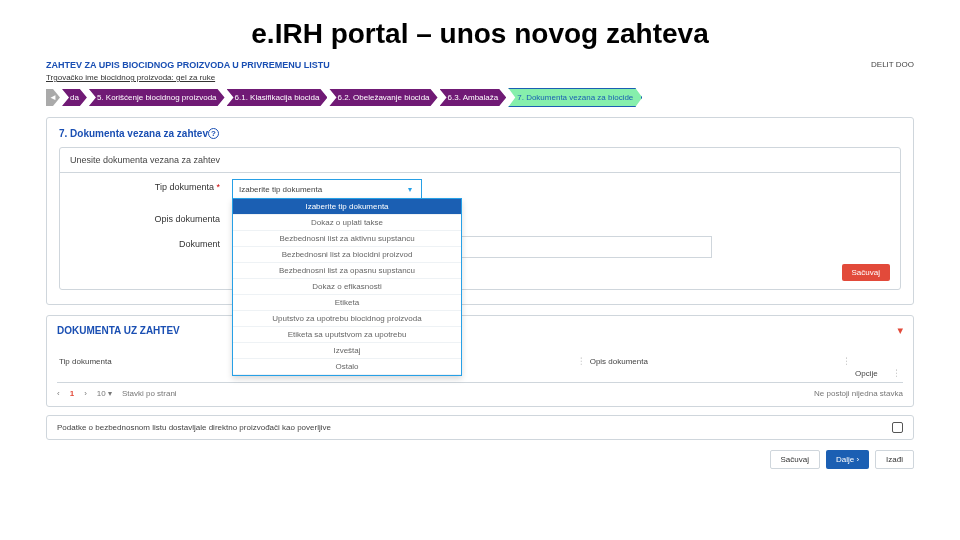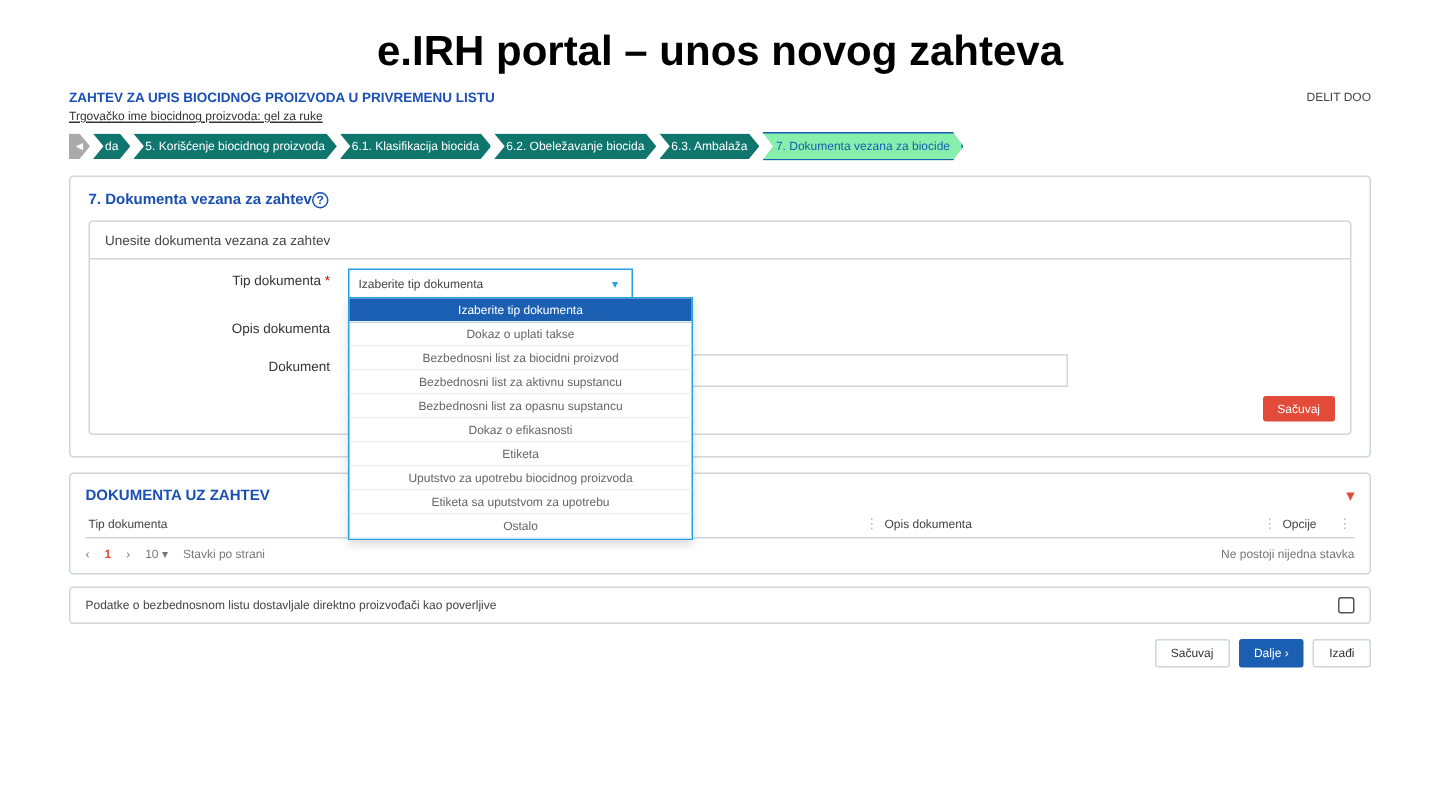--- a/index.html
+++ b/index.html
@@ -4,21 +4,21 @@
 <style>
   * { box-sizing: border-box; margin: 0; padding: 0; }
   html, body { width: 960px; height: 540px; font-family: Arial, Helvetica, sans-serif; background: #fff; }
   .slide { position: relative; width: 960px; height: 540px; padding: 18px 46px 10px; }
   .hdr { font-size: 28px; font-weight: 700; text-align: center; margin-bottom: 10px; }
   .app { font-size: 8px; color: #444; }
   .app-head { display: flex; justify-content: space-between; align-items: flex-start; }
   .app-title { color: #1a4fb3; font-weight: 700; font-size: 9px; }
   .subtitle { color: #333; font-size: 8px; margin-top: 3px; text-decoration: underline; }
   .steps { display: flex; gap: 2px; margin-top: 6px; overflow: hidden; align-items: center; }
-  .step { background: #0f766e; color: #fff; padding: 4px 8px; font-size: 8px; white-space: nowrap; position: relative; clip-path: polygon(0 0, calc(100% - 7px) 0, 100% 50%, calc(100% - 7px) 100%, 0 100%, 7px 50%); }
+  .step { background: #701a75; color: #fff; padding: 4px 8px; font-size: 8px; white-space: nowrap; position: relative; clip-path: polygon(0 0, calc(100% - 7px) 0, 100% 50%, calc(100% - 7px) 100%, 0 100%, 7px 50%); }
   .step.first { clip-path: polygon(0 0, calc(100% - 7px) 0, 100% 50%, calc(100% - 7px) 100%, 0 100%); }
   .step.leadin { background:#aaa; width:14px; padding:4px 0; text-align:center; }
   .step.current { background: #86efac; color: #1b5fb3; border: 1px solid #1b5fb3; }
   .panel { border: 1px solid #cfd6dc; border-radius: 3px; margin-top: 10px; padding: 10px 12px 14px; }
   .panel-title { color: #1a4fb3; font-weight: 700; font-size: 10px; margin-bottom: 8px; display:flex; align-items:center; gap:0;}
   .help-icon { width:11px; height:11px; border:1px solid #1a4fb3; border-radius:50%; display:inline-flex; align-items:center; justify-content:center; font-size:8px; color:#1a4fb3;}
   .inner { border:1px solid #cfd6dc; border-radius:3px; }
   .inner-title { padding:7px 10px; border-bottom:1px solid #cfd6dc; font-size:9px; color:#444; }
   .form-row { display:flex; align-items:flex-start; padding:6px 10px; gap:12px; }
   .lbl { width:150px; text-align:right; font-size:9px; color:#333; padding-top:3px;}
@@ -34,21 +34,21 @@
   .btn { font-size:8px; padding:4px 10px; border-radius:2px; cursor:pointer; display:inline-flex; align-items:center; gap:3px;}
   .btn-red { background:#e24a3a; color:#fff; }
   .btn-white { background:#fff; color:#333; border:1px solid #cfd6dc; }
   .btn-blue { background:#1b5fb3; color:#fff; }
   .table-area { border:1px solid #cfd6dc; border-radius:3px; margin-top:10px; padding:8px 10px; }
   .tbl-head { display:flex; justify-content:space-between; margin-bottom:3px; align-items:center;}
   .tbl-title { color:#1a4fb3; font-weight:700; font-size:10px; }
   .funnel { color:#e24a3a; font-size:11px; }
   .thead { display:flex; border-bottom:1px solid #cfd6dc; font-size:8px; color:#444; }
   .th { flex:1; padding:4px 2px; display:flex; justify-content:space-between; align-items:center;}
-  .th:last-child { flex:0 0 50px; }
+  .th:last-child { flex:0 0 50px;margin-top:24px; }
   .sdots { color:#bbb; font-size:9px; }
   .pgrow { display:flex; justify-content:space-between; align-items:center; font-size:8px; color:#777; padding-top:6px;}
   .pglinks { display:flex; gap:10px; align-items:center;}
   .badge { color:#e24a3a; font-weight:700; }
   .checkboxrow { border:1px solid #cfd6dc; border-radius:3px; margin-top:8px; padding:6px 10px; display:flex; justify-content:space-between; align-items:center;text-align:center;}
   .cbx { width:11px; height:11px; border:1px solid #555; border-radius:2px; }
   .footer { display:flex; justify-content:flex-end; gap:6px; padding:10px 0 0; }
 </style>
 </head>
 <body>
@@ -86,27 +86,28 @@
         <div class="form-row">
           <div class="lbl req">Tip dokumenta</div>
           <div class="val">
             <div class="select">
               <span>Izaberite tip dokumenta</span>
               <span class="caret">▾</span>
             </div>
             <div class="dropdown">
               <div class="opt sel">Izaberite tip dokumenta</div>
               <div class="opt">Dokaz o uplati takse</div>
+              <div class="opt">Bezbednosni list za aktivnu supstancu</div>
               <div class="opt">Bezbednosni list za biocidni proizvod</div>
-              <div class="opt">Bezbednosni list za aktivnu supstancu</div>
               <div class="opt">Bezbednosni list za opasnu supstancu</div>
               <div class="opt">Dokaz o efikasnosti</div>
               <div class="opt">Etiketa</div>
               <div class="opt">Uputstvo za upotrebu biocidnog proizvoda</div>
               <div class="opt">Etiketa sa uputstvom za upotrebu</div>
+              <div class="opt">Izveštaj</div>
               <div class="opt">Ostalo</div>
             </div>
           </div>
         </div>
 
         <div class="form-row">
           <div class="lbl">Opis dokumenta</div>
           <div class="val"></div>
         </div>
 

